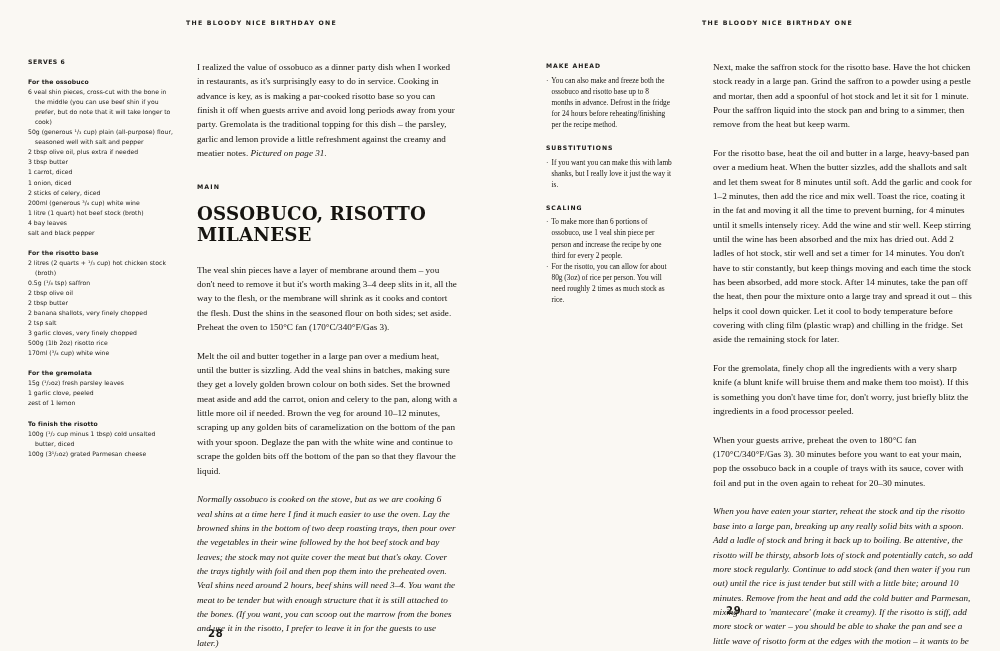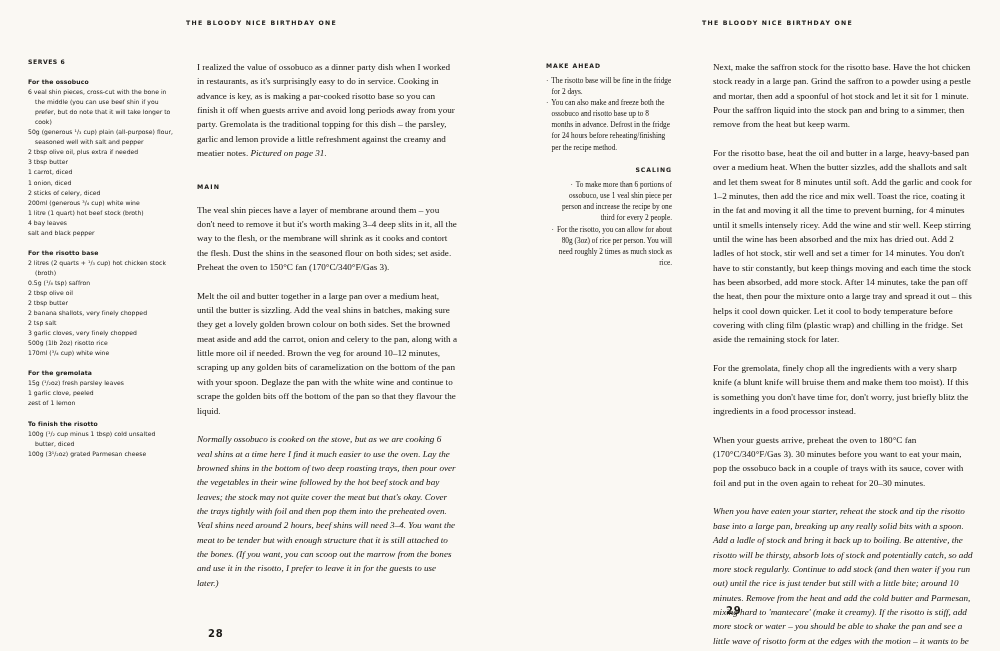--- a/index.html
+++ b/index.html
@@ -119,21 +119,21 @@
   #notes-col {
     left: 546px;
     top: 60px;
     width: 126px;
     font-family: "Liberation Serif", serif;
     font-size: 7.35px;
     line-height: 11.15px;
     color: #15130f;
   }
   #notes-col .note-block { margin-bottom: 11.5px; }
-  #notes-col .note-block:last-child { margin-bottom: 8px; text-align: right; }
+  #notes-col .note-block:last-child { margin-bottom: 8px; }
   #notes-col .note-title {
     font-family: "DejaVu Sans", sans-serif;
     font-weight: 700;
     font-size: 6.1px;
     letter-spacing: 0.95px;
     margin-bottom: 3.5px;
     color: #1b1a17;
   }
   #notes-col .note-item {
     padding-left: 5.5px;
@@ -193,45 +193,49 @@
           <div class="ing">100g (¹/₂ cup minus 1 tbsp) cold unsalted butter, diced</div>
           <div class="ing">100g (3¹/₂oz) grated Parmesan cheese</div>
         </div>
       </div>
   </div>
 
   <div class="col bodycol" id="left-body">
     <p><span>I realized the value of ossobuco as a dinner party dish when I worked in restaurants, as it's surprisingly easy to do in service. Cooking in advance is key, as is making a par-cooked risotto base so you can finish it off when guests arrive and avoid long periods away from your party. Gremolata is the traditional topping for this dish – the parsley, garlic and lemon provide a little refreshment against the creamy and meatier notes.</span>
        <em>Pictured on page 31.</em></p>
     <div class="kicker">MAIN</div>
+    <div class="recipe-title">OSSOBUCO, RISOTTO MILANESE</div>
     <div id="left-method">
         <p>The veal shin pieces have a layer of membrane around them – you don't need to remove it but it's worth making 3–4 deep slits in it, all the way to the flesh, or the membrane will shrink as it cooks and contort the flesh. Dust the shins in the seasoned flour on both sides; set aside. Preheat the oven to 150°C fan (170°C/340°F/Gas 3).</p>
         <p>Melt the oil and butter together in a large pan over a medium heat, until the butter is sizzling. Add the veal shins in batches, making sure they get a lovely golden brown colour on both sides. Set the browned meat aside and add the carrot, onion and celery to the pan, along with a little more oil if needed. Brown the veg for around 10–12 minutes, scraping up any golden bits of caramelization on the bottom of the pan with your spoon. Deglaze the pan with the white wine and continue to scrape the golden bits off the bottom of the pan so that they flavour the liquid.</p>
         <p>Normally ossobuco is cooked on the stove, but as we are cooking 6 veal shins at a time here I find it much easier to use the oven. Lay the browned shins in the bottom of two deep roasting trays, then pour over the vegetables in their wine followed by the hot beef stock and bay leaves; the stock may not quite cover the meat but that's okay. Cover the trays tightly with foil and then pop them into the preheated oven. Veal shins need around 2 hours, beef shins will need 3–4. You want the meat to be tender but with enough structure that it is still attached to the bones. (If you want, you can scoop out the marrow from the bones and use it in the risotto, I prefer to leave it in for the guests to use later.)</p>
       </div>
   </div>
 
   <div class="col" id="notes-col">
       <div class="note-block">
         <div class="note-title">MAKE AHEAD</div>
-        <p class="note-item"><span class="bullet">·</span><span> The risotto base will be fine in the fridge for 2 days.</span></p>
         <p class="note-item"><span class="bullet">·</span><span> You can also make and freeze both the ossobuco and risotto base up to 8 months in advance. Defrost in the fridge for 24 hours before reheating/finishing per the recipe method.</span></p>
+      </div>
+      <div class="note-block">
+        <div class="note-title">SUBSTITUTIONS</div>
+        <p class="note-item"><span class="bullet">·</span><span> If you want you can make this with lamb shanks, but I really love it just the way it is.</span></p>
       </div>
       <div class="note-block">
         <div class="note-title">SCALING</div>
         <p class="note-item"><span class="bullet">·</span><span> To make more than 6 portions of ossobuco, use 1 veal shin piece per person and increase the recipe by one third for every 2 people.</span></p>
         <p class="note-item"><span class="bullet">·</span><span> For the risotto, you can allow for about 80g (3oz) of rice per person. You will need roughly 2 times as much stock as rice.</span></p>
       </div>
     </div>
 
   <div class="col bodycol" id="right-body">
     <div id="right-method">
         <p>Next, make the saffron stock for the risotto base. Have the hot chicken stock ready in a large pan. Grind the saffron to a powder using a pestle and mortar, then add a spoonful of hot stock and let it sit for 1 minute. Pour the saffron liquid into the stock pan and bring to a simmer, then remove from the heat but keep warm.</p>
         <p>For the risotto base, heat the oil and butter in a large, heavy-based pan over a medium heat. When the butter sizzles, add the shallots and salt and let them sweat for 8 minutes until soft. Add the garlic and cook for 1–2 minutes, then add the rice and mix well. Toast the rice, coating it in the fat and moving it all the time to prevent burning, for 4 minutes until it smells intensely ricey. Add the wine and stir well. Keep stirring until the wine has been absorbed and the mix has dried out. Add 2 ladles of hot stock, stir well and set a timer for 14 minutes. You don't have to stir constantly, but keep things moving and each time the stock has been absorbed, add more stock. After 14 minutes, take the pan off the heat, then pour the mixture onto a large tray and spread it out – this helps it cool down quicker. Let it cool to body temperature before covering with cling film (plastic wrap) and chilling in the fridge. Set aside the remaining stock for later.</p>
-        <p>For the gremolata, finely chop all the ingredients with a very sharp knife (a blunt knife will bruise them and make them too moist). If this is something you don't have time for, don't worry, just briefly blitz the ingredients in a food processor instead.</p>
+        <p>For the gremolata, finely chop all the ingredients with a very sharp knife (a blunt knife will bruise them and make them too moist). If this is something you don't have time for, don't worry, just briefly blitz the ingredients in a food processor peeled.</p>
         <p>When your guests arrive, preheat the oven to 180°C fan (170°C/340°F/Gas 3). 30 minutes before you want to eat your main, pop the ossobuco back in a couple of trays with its sauce, cover with foil and put in the oven again to reheat for 20–30 minutes.</p>
         <p>When you have eaten your starter, reheat the stock and tip the risotto base into a large pan, breaking up any really solid bits with a spoon. Add a ladle of stock and bring it back up to boiling. Be attentive, the risotto will be thirsty, absorb lots of stock and potentially catch, so add more stock regularly. Continue to add stock (and then water if you run out) until the rice is just tender but still with a little bite; around 10 minutes. Remove from the heat and add the cold butter and Parmesan, mixing hard to 'mantecare' (make it creamy). If the risotto is stiff, add more stock or water – you should be able to shake the pan and see a little wave of risotto form at the edges with the motion – it wants to be saucy.</p>
       </div>
   </div>
 
   <div class="folio left">28</div>
   <div class="folio right">29</div>
 
 </div>
 

